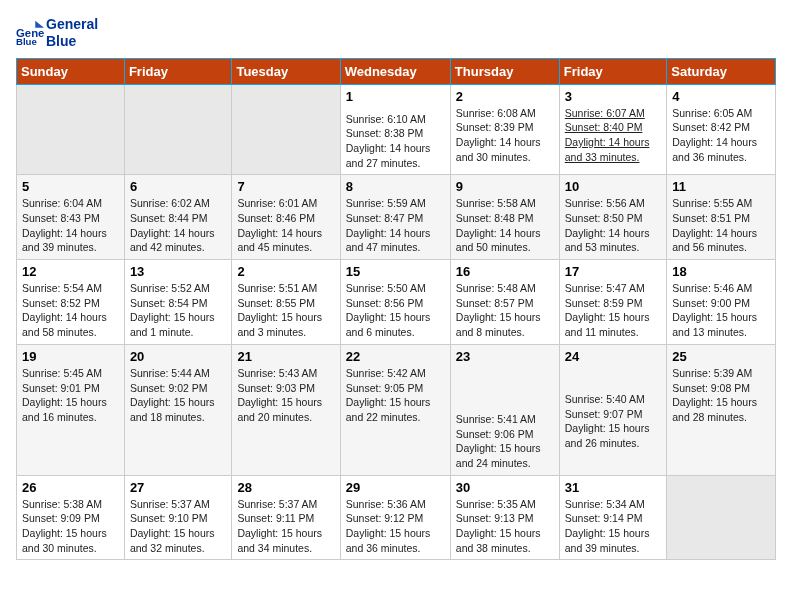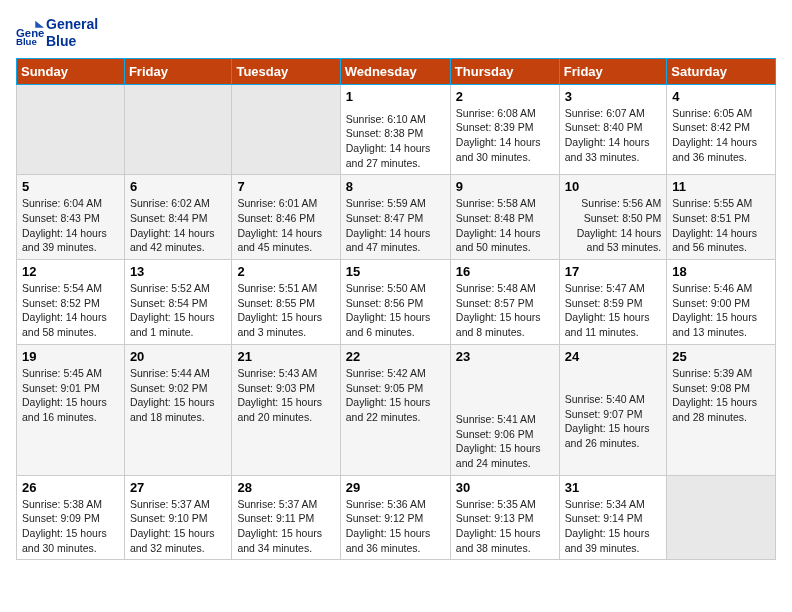--- a/index.html
+++ b/index.html
@@ -124,21 +124,21 @@
         </td>
         <td>
           <span class="day-num">2</span>
           <div class="day-info" style="white-space: pre-line;">Sunrise: 6:08 AM
 Sunset: 8:39 PM
 Daylight: 14 hours
 and 30 minutes.</div>
         </td>
         <td>
           <span class="day-num">3</span>
-          <div class="day-info" style="white-space: pre-line;">Sunrise: 6:07 AM
+          <div class="day-info" style="white-space: pre-line; text-decoration: underline;">Sunrise: 6:07 AM
 Sunset: 8:40 PM
 Daylight: 14 hours
 and 33 minutes.</div>
         </td>
         <td>
           <span class="day-num">4</span>
           <div class="day-info" style="white-space: pre-line;">Sunrise: 6:05 AM
 Sunset: 8:42 PM
 Daylight: 14 hours
 and 36 minutes.</div>
@@ -175,21 +175,21 @@
         </td>
         <td>
           <span class="day-num">9</span>
           <div class="day-info" style="white-space: pre-line;">Sunrise: 5:58 AM
 Sunset: 8:48 PM
 Daylight: 14 hours
 and 50 minutes.</div>
         </td>
         <td>
           <span class="day-num">10</span>
-          <div class="day-info" style="white-space: pre-line; text-align: right;">Sunrise: 5:56 AM
+          <div class="day-info" style="white-space: pre-line;">Sunrise: 5:56 AM
 Sunset: 8:50 PM
 Daylight: 14 hours
 and 53 minutes.</div>
         </td>
         <td>
           <span class="day-num">11</span>
           <div class="day-info" style="white-space: pre-line;">Sunrise: 5:55 AM
 Sunset: 8:51 PM
 Daylight: 14 hours
 and 56 minutes.</div>

